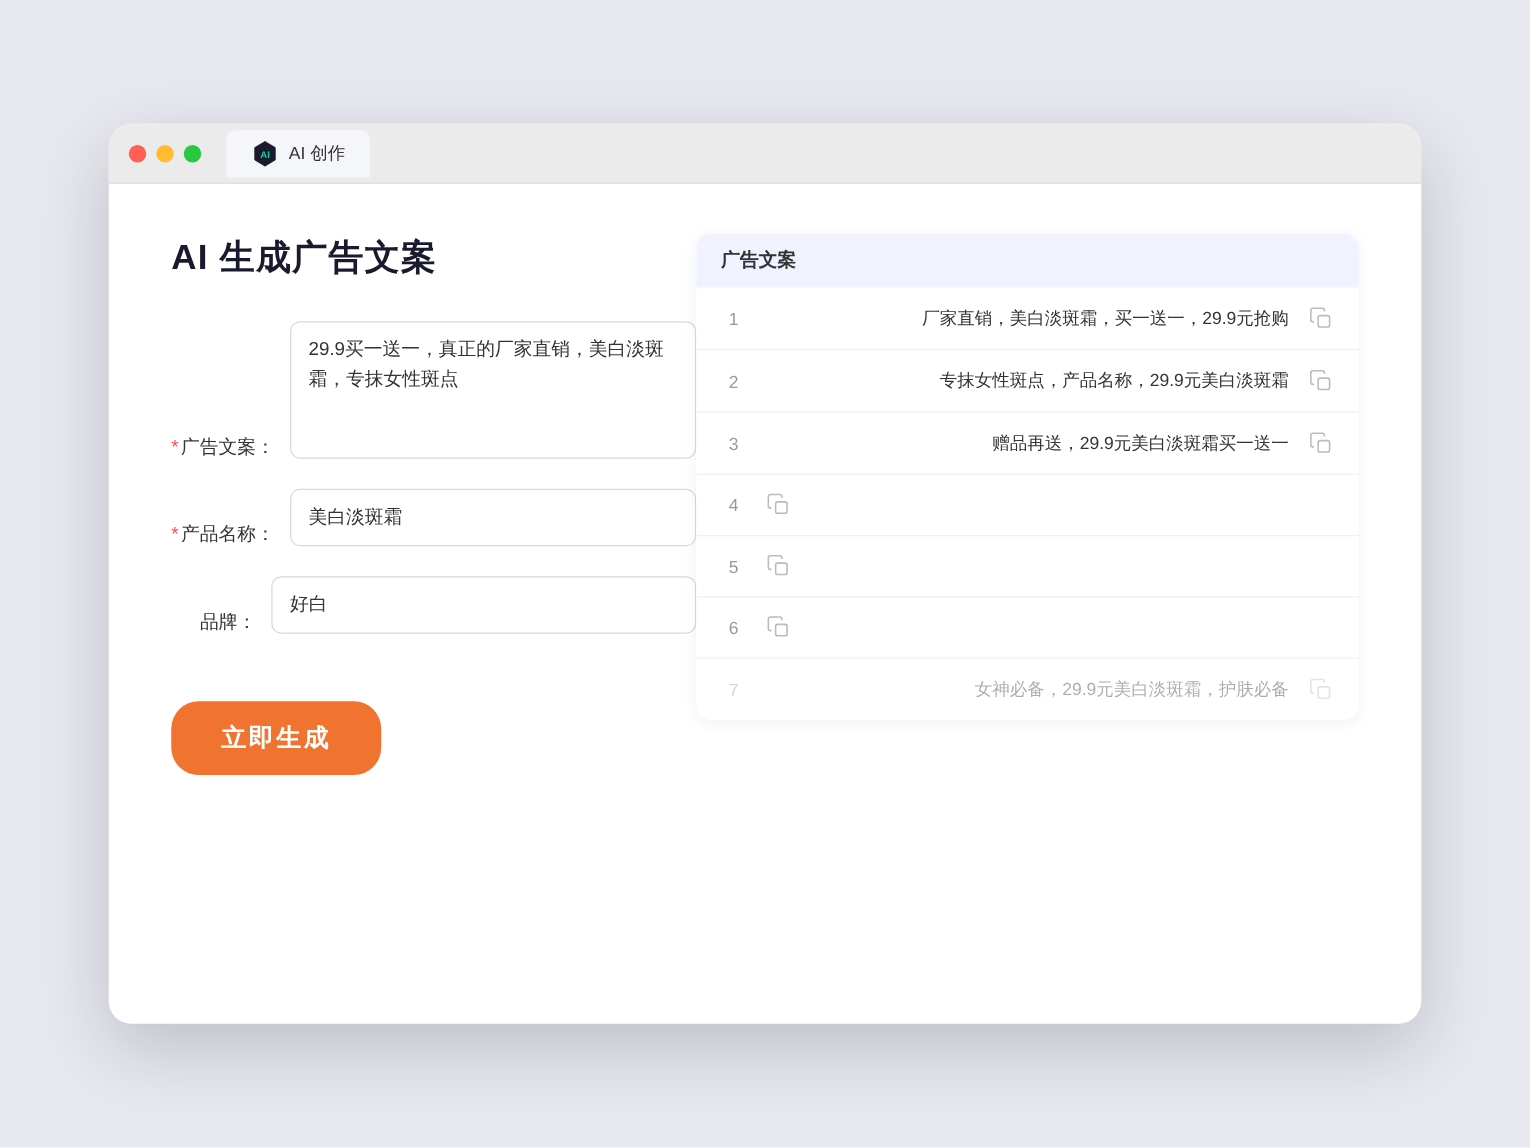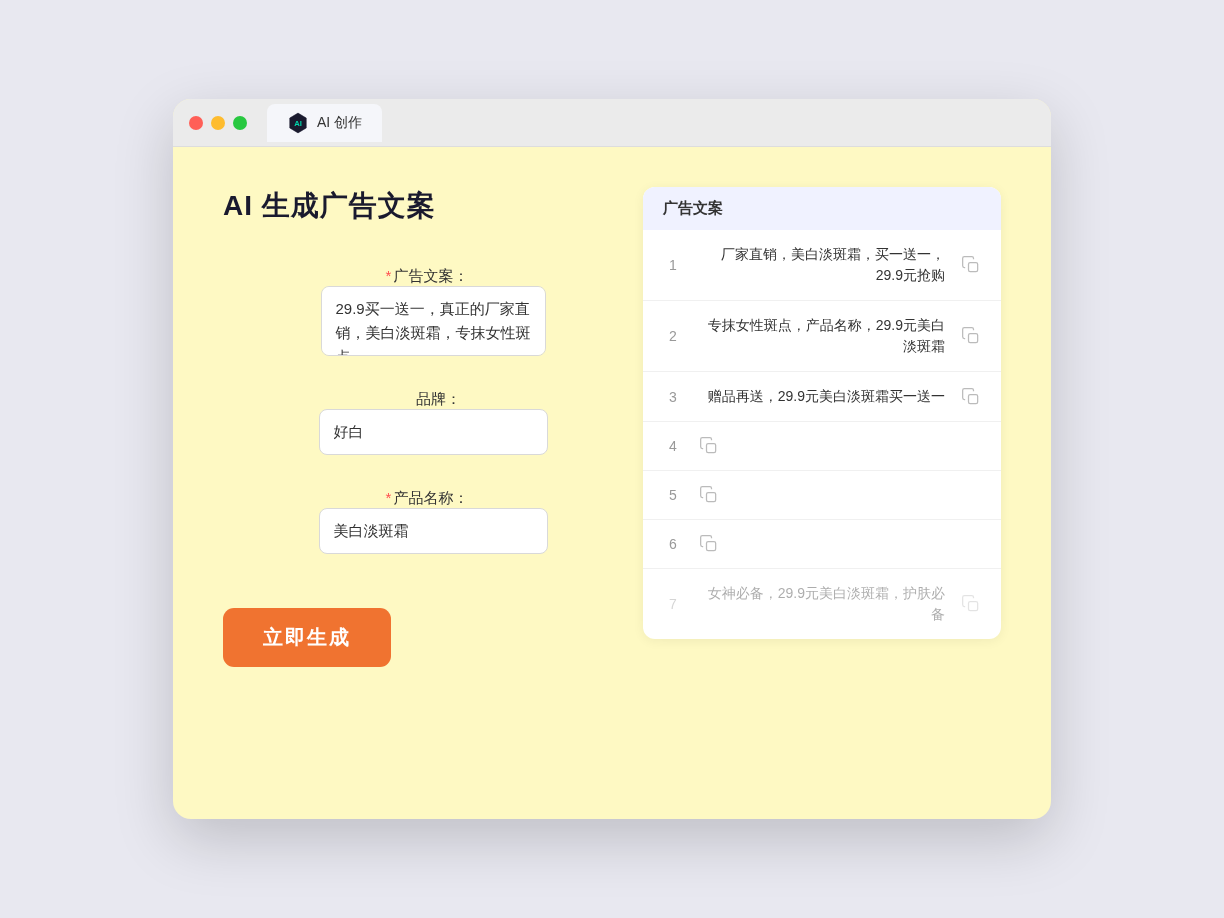--- a/index.html
+++ b/index.html
@@ -6,23 +6,23 @@
     body {
       background: #e8e8f0;
       display: flex;
       justify-content: center;
       align-items: center;
       min-height: 100vh;
       font-family: -apple-system, "PingFang SC", "Microsoft YaHei", sans-serif;
     }
 
     .browser-window {
-      width: 878px;
+      width: 1050px;
       min-height: 720px;
-      background: #fef9c3;
+      background: #ffffff;
       border-radius: 18px;
       box-shadow: 0 20px 60px rgba(0,0,0,0.18);
       overflow: hidden;
       position: relative;
     }
 
     .browser-titlebar {
       background: #ebebeb;
       height: 48px;
       display: flex;
@@ -75,23 +75,22 @@
     .page-title {
       font-size: 28px;
       font-weight: 700;
       color: #1a1a2e;
       margin-bottom: 32px;
       letter-spacing: 1px;
     }
 
     .form-group {
       display: flex;
-      align-items: center;
+      align-items: flex-end;
       margin-bottom: 24px;
-      flex-direction: column;
     }
 
     .form-label {
       font-size: 15px;
       color: #333;
       white-space: nowrap;
       padding-top: 10px;
       min-width: 80px;
       text-align: right;
       padding-right: 12px;
@@ -118,21 +117,21 @@
 
     textarea.form-input {
       height: 110px;
     }
 
     .generate-btn {
       margin-top: 30px;
       background: #f07330;
       color: #fff;
       border: none;
-      border-radius: 11px;
+      border-radius: 22px;
       padding: 16px 40px;
       font-size: 20px;
       font-weight: 600;
       cursor: pointer;
       letter-spacing: 2px;
       font-family: inherit;
     }
 
     
     .right-panel {
@@ -240,30 +239,30 @@
       
       <div class="form-group">
         <div class="form-label">
           <span class="required-star">*</span>广告文案：
         </div>
         <textarea class="form-input" style="">29.9买一送一，真正的厂家直销，美白淡斑霜，专抹女性斑点</textarea>
       </div>
 
       
       <div class="form-group">
+        <div class="form-label">
+          <span class="required-star">*</span>产品名称：
+        </div>
+        <input class="form-input" type="text" value="美白淡斑霜" style="">
+      </div>
+
+      
+      <div class="form-group">
         <div class="form-label">品牌：</div>
         <input class="form-input" type="text" value="好白" style="">
-      </div>
-
-      
-      <div class="form-group">
-        <div class="form-label">
-          <span class="required-star">*</span>产品名称：
-        </div>
-        <input class="form-input" type="text" value="美白淡斑霜" style="">
       </div>
 
       
       <button class="generate-btn">立即生成</button>
     </div>
 
     <div class="right-panel">
 
       <div class="result-table">
         <div class="table-header">广告文案</div>

